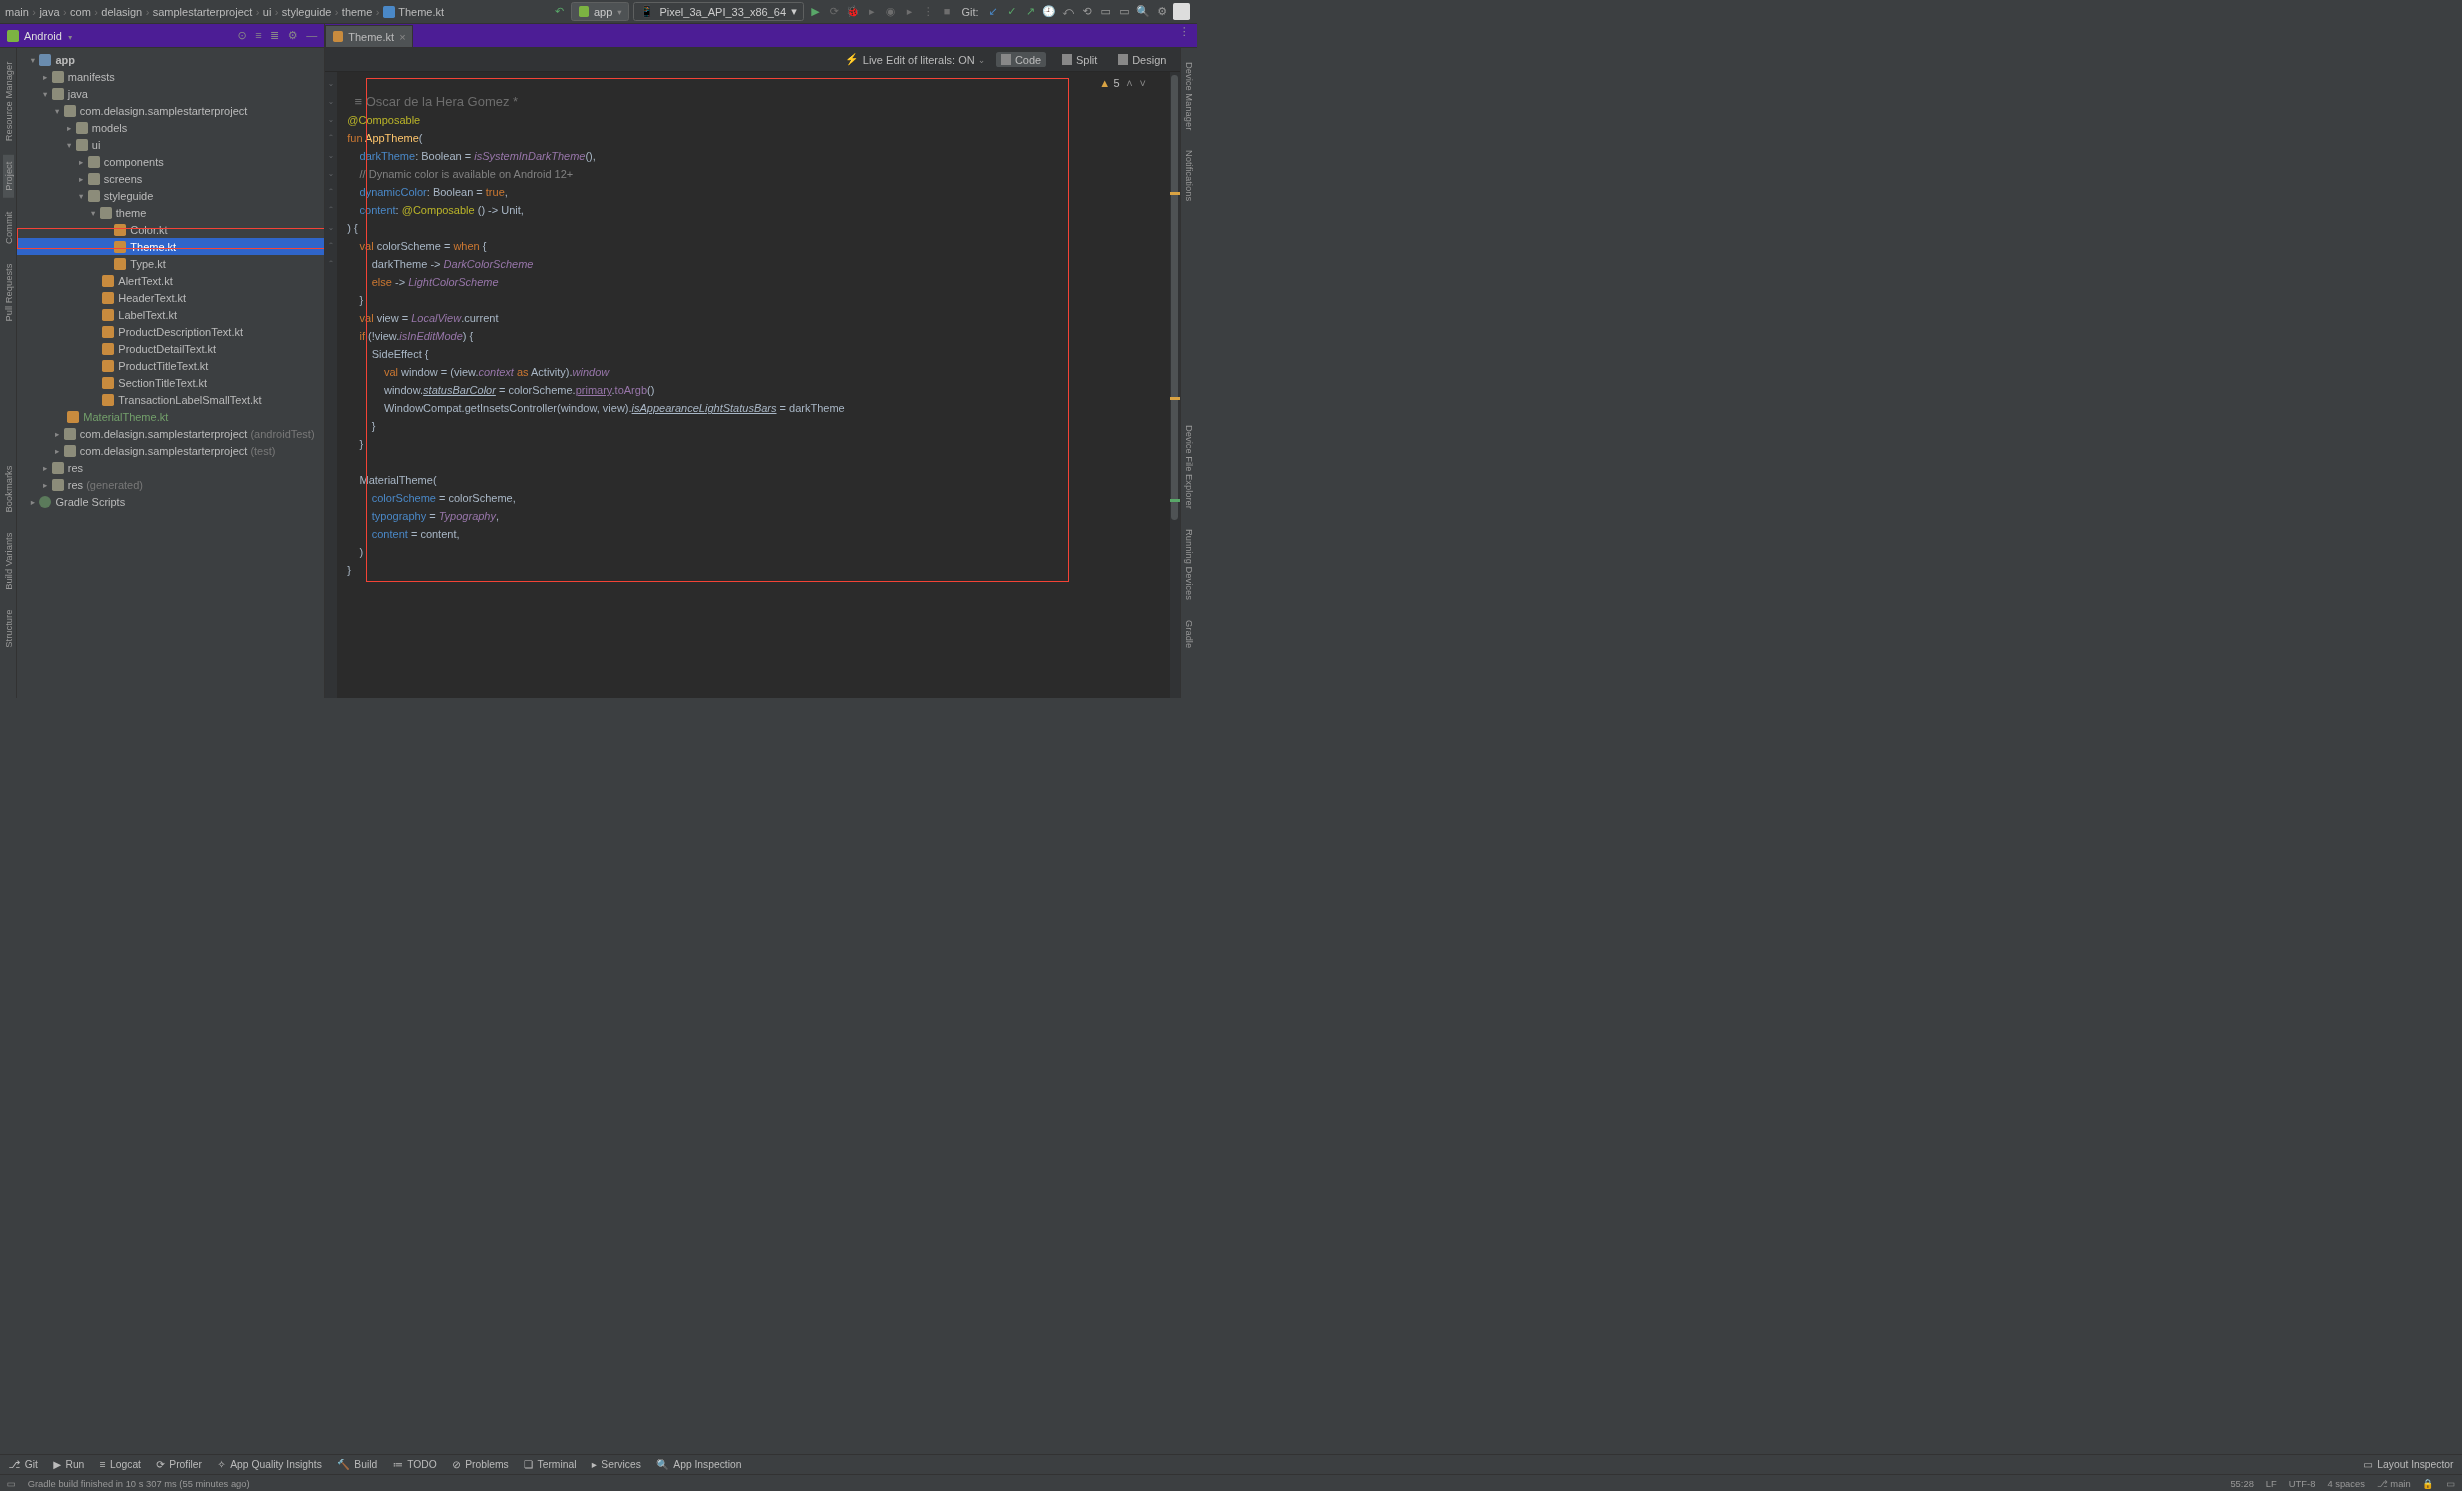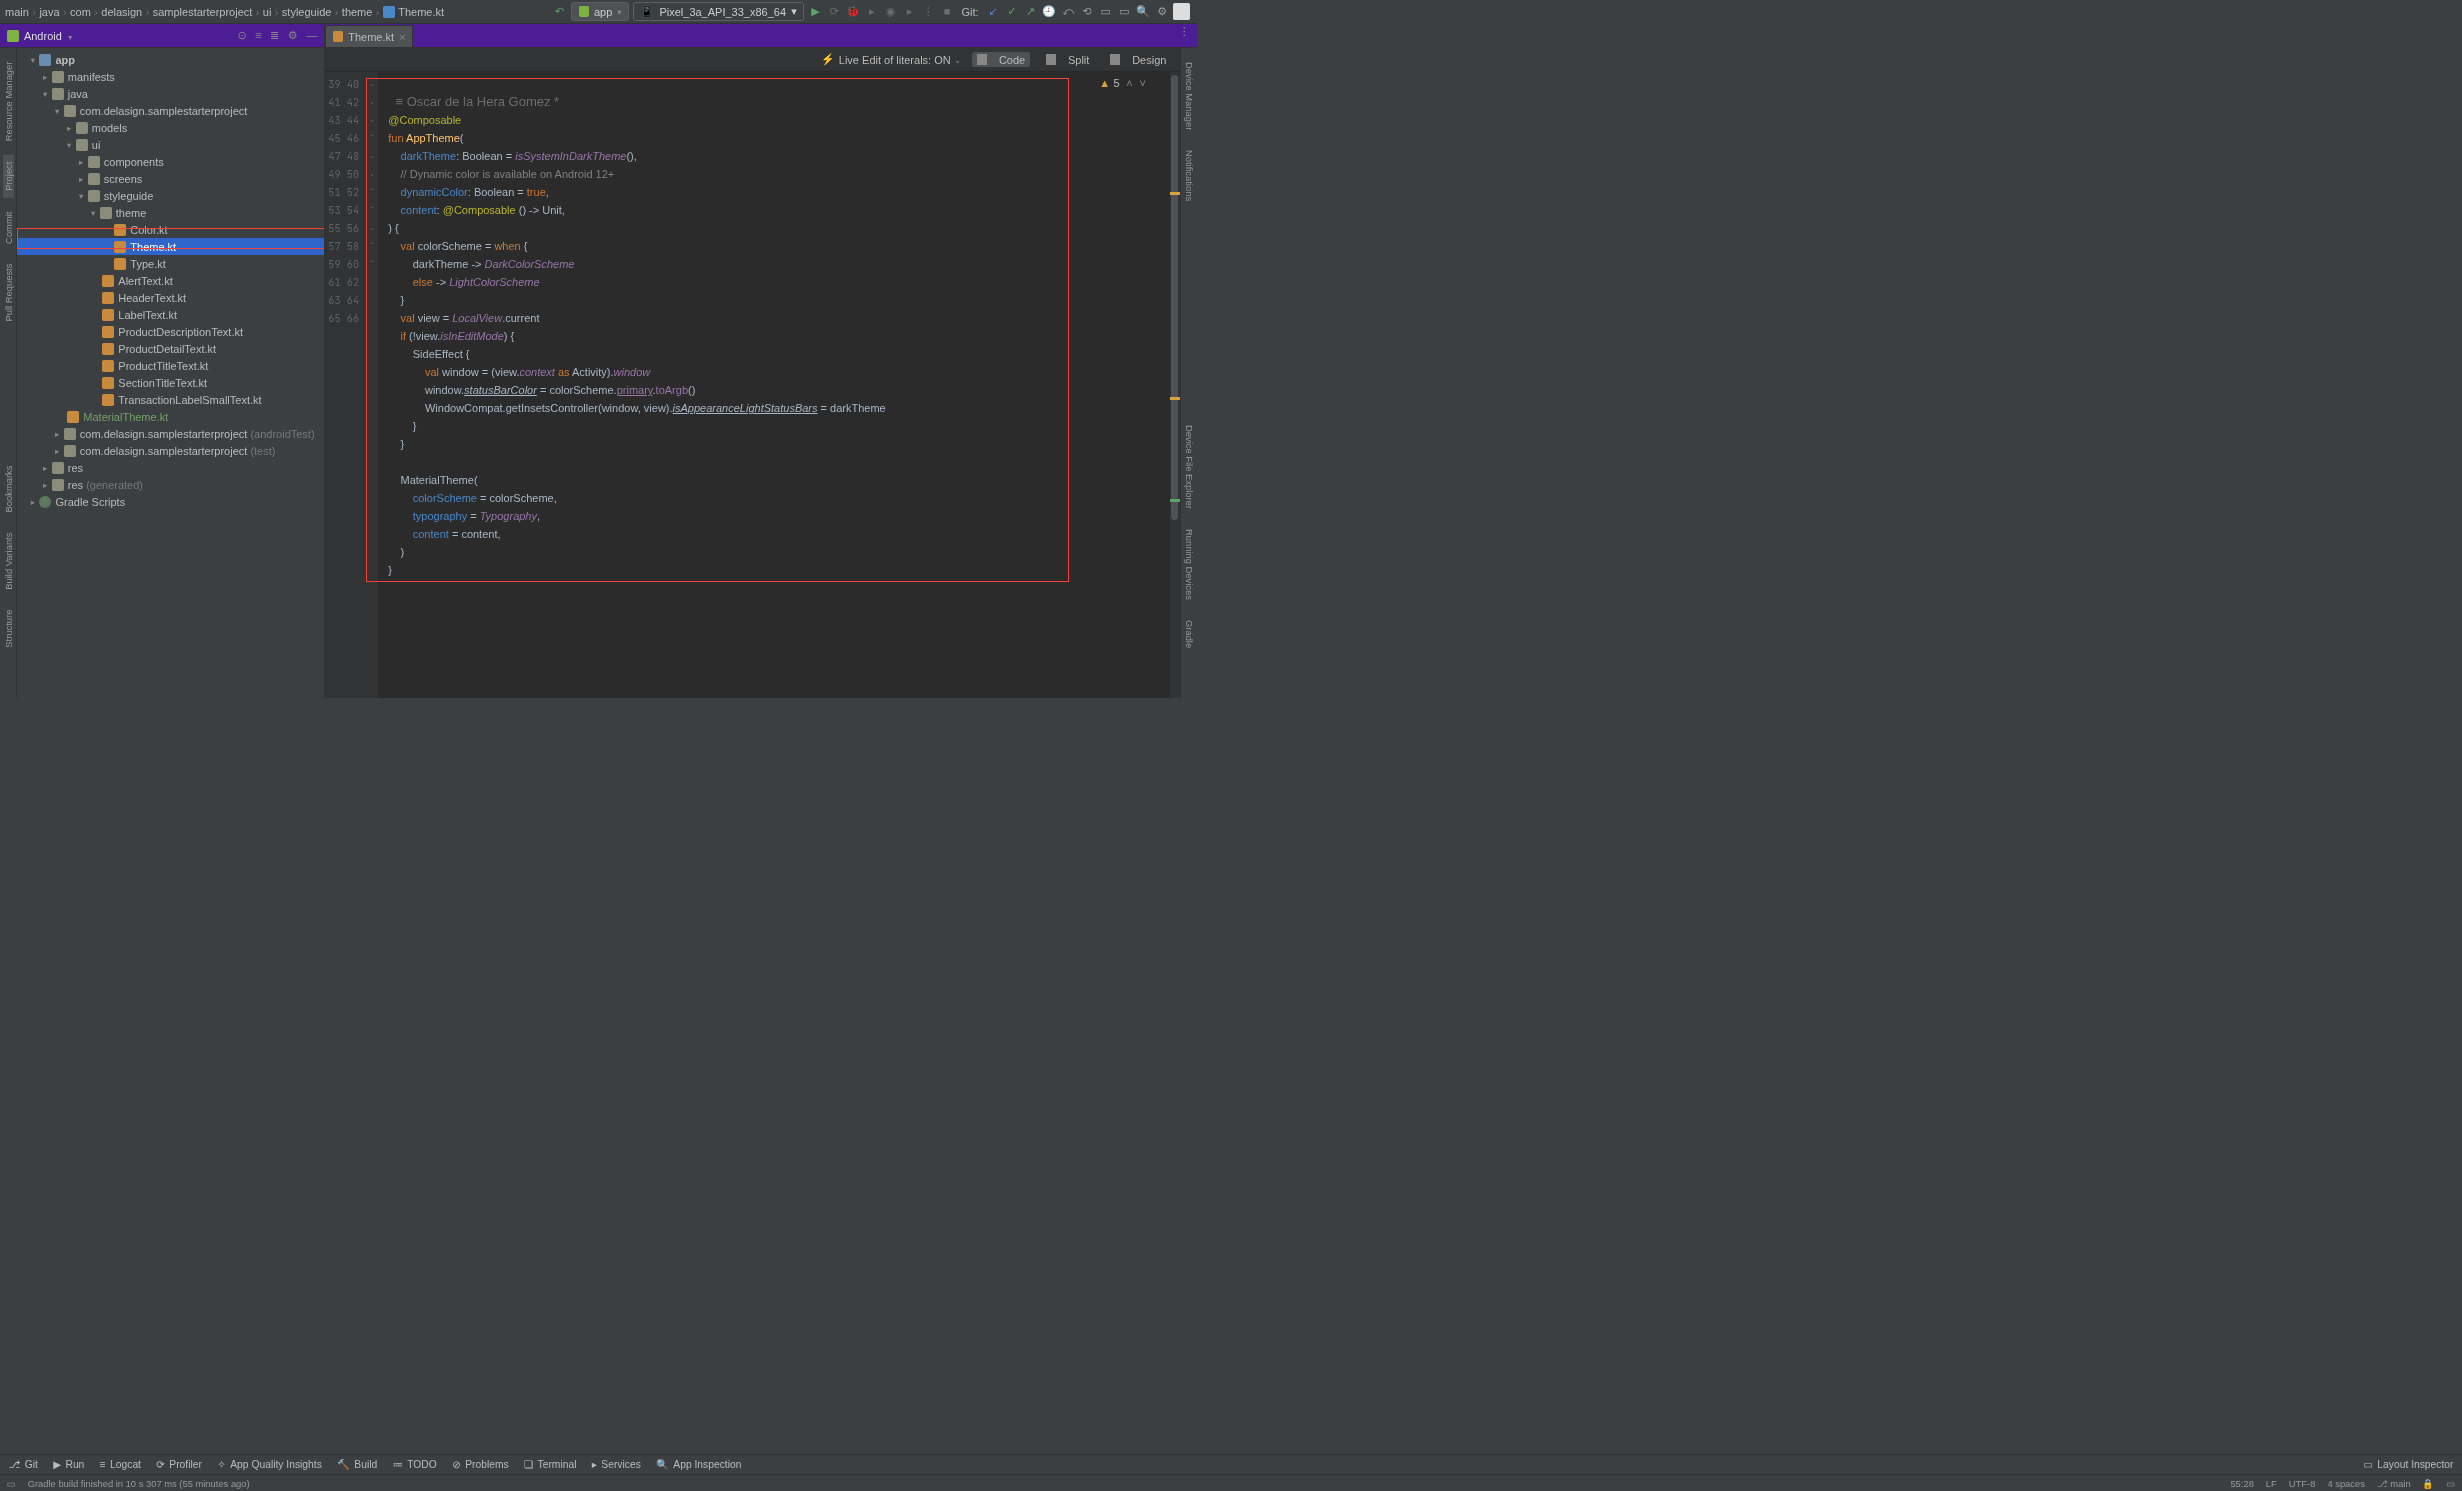--- a/index.html
+++ b/index.html
@@ -67,21 +67,21 @@
 .indent-3 { padding-left:50px; }
 .indent-4 { padding-left:62px; }
 .indent-5 { padding-left:74px; }
 .indent-6 { padding-left:85px; }
 .indent-7 { padding-left:97px; }
 .ma-green { color:#73a06b; }
 
 
 .editor-wrap { flex:1; display:flex; flex-direction:column; background:#2b2b2b; position:relative; }
 .editor-top-actions { height:24px; display:flex; align-items:center; justify-content:flex-end; padding:0 8.5px; gap:10.3px; background:#313335; border-bottom:0.9px solid #282828; }
-.editor-action { display:flex; align-items:center; gap:12px; color:#bbb; cursor:pointer; padding:1.7px 5.1px; }
+.editor-action { display:flex; align-items:center; gap:4px; color:#bbb; cursor:pointer; padding:1.7px 5.1px; }
 .editor-action.active { background:#4e5254; border-radius:2.6px; }
 .editor-action .mini-icon { width:10.3px; height:10.3px; background:#888; }
 .live-edit { display:flex; align-items:center; gap:3.4px; color:#bbb; }
 .live-edit .bolt { color:#bbb; }
 .editor-body { flex:1; display:flex; position:relative; overflow:hidden; }
 .gutter { width:41px; background:#313335; text-align:right; padding:3.4px 6.8px 0 0; color:#606366; font-family:"JetBrains Mono",Consolas,monospace; font-size:10.3px; line-height:18px; }
 .code { flex:1; padding:3.4px 0 0 10.3px; font-family:"JetBrains Mono",Consolas,monospace; font-size:11px; line-height:18px; white-space:pre; color:#a9b7c6; position:relative; }
 .fold-col { width:12px; background:#313335; color:#606366; font-size:7.7px; line-height:18px; padding-top:3.4px; }
 .fold-mark { text-align:center; }
 .code .author { color:#6d6d6d; font-size:13px; }
@@ -345,49 +345,20 @@
       <span class="editor-action">
           <span class="mini-icon"></span>
           <span>Split</span>
         </span>
       <span class="editor-action">
           <span class="mini-icon"></span>
           <span>Design</span>
         </span>
     </div>
     <div class="editor-body">
-      <div class="gutter" id="gutter">39
-40
-41
-42
-43
-44
-45
-46
-47
-48
-49
-50
-51
-52
-53
-54
-55
-56
-57
-58
-59
-60
-61
-62
-63
-64
-65
-66
-</div>
       <div class="fold-col" id="foldcol">
           <div class="fold-mark"></div>
           <div class="fold-mark"></div>
           <div class="fold-mark">⌄</div>
           <div class="fold-mark"></div>
           <div class="fold-mark"></div>
           <div class="fold-mark"></div>
           <div class="fold-mark"></div>
           <div class="fold-mark">⌄</div>
           <div class="fold-mark">⌄</div>

